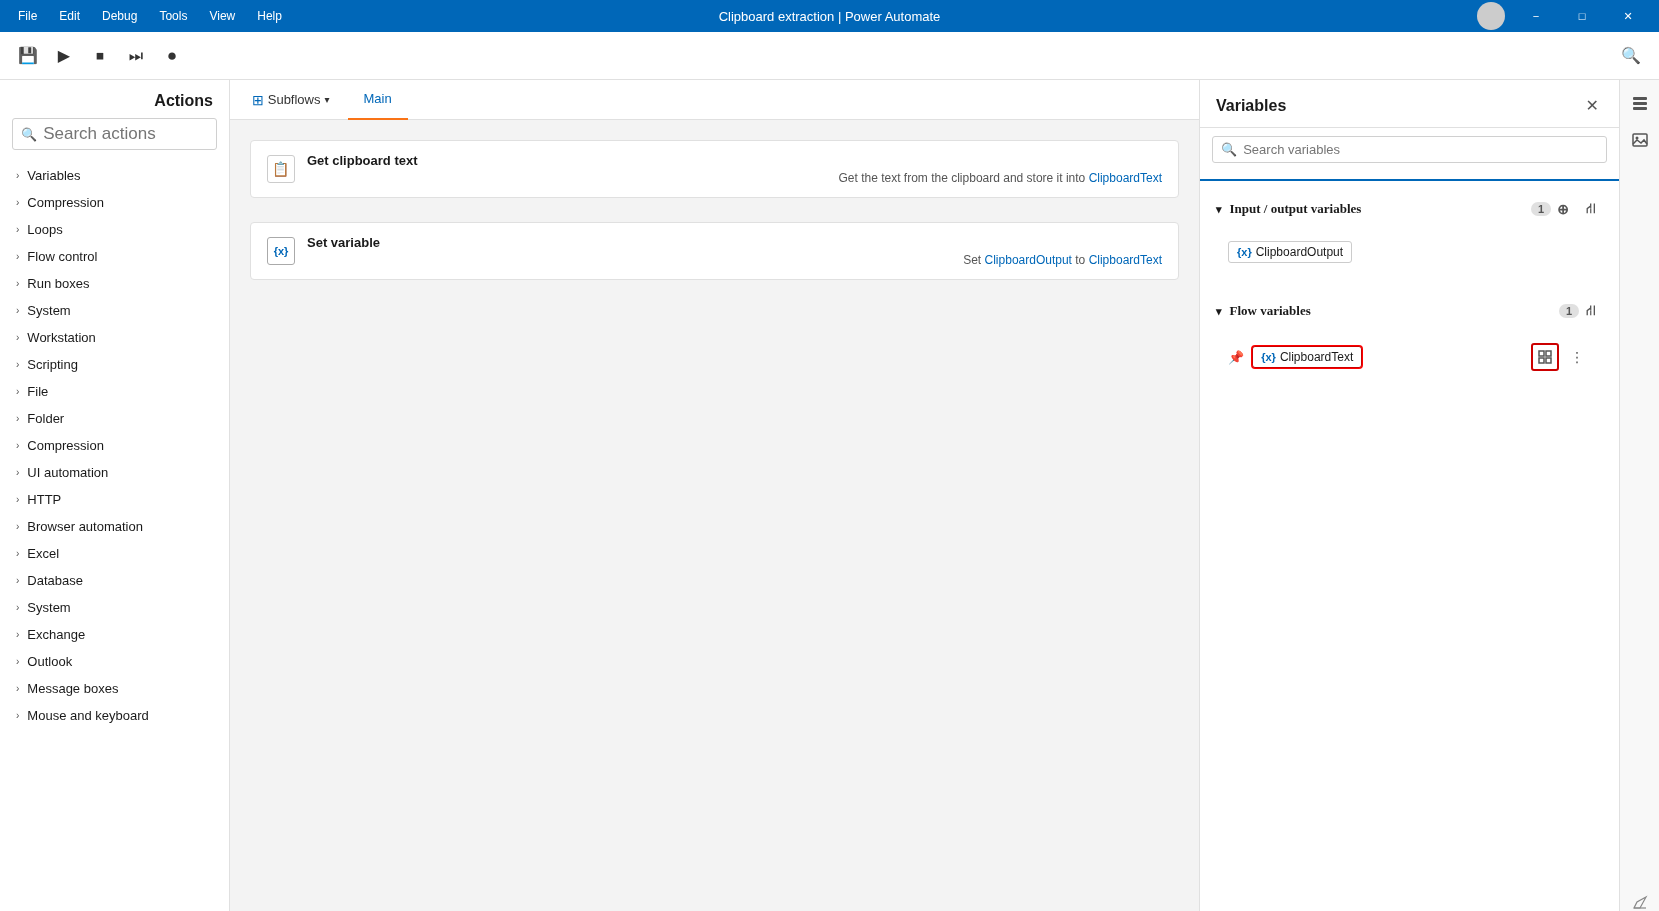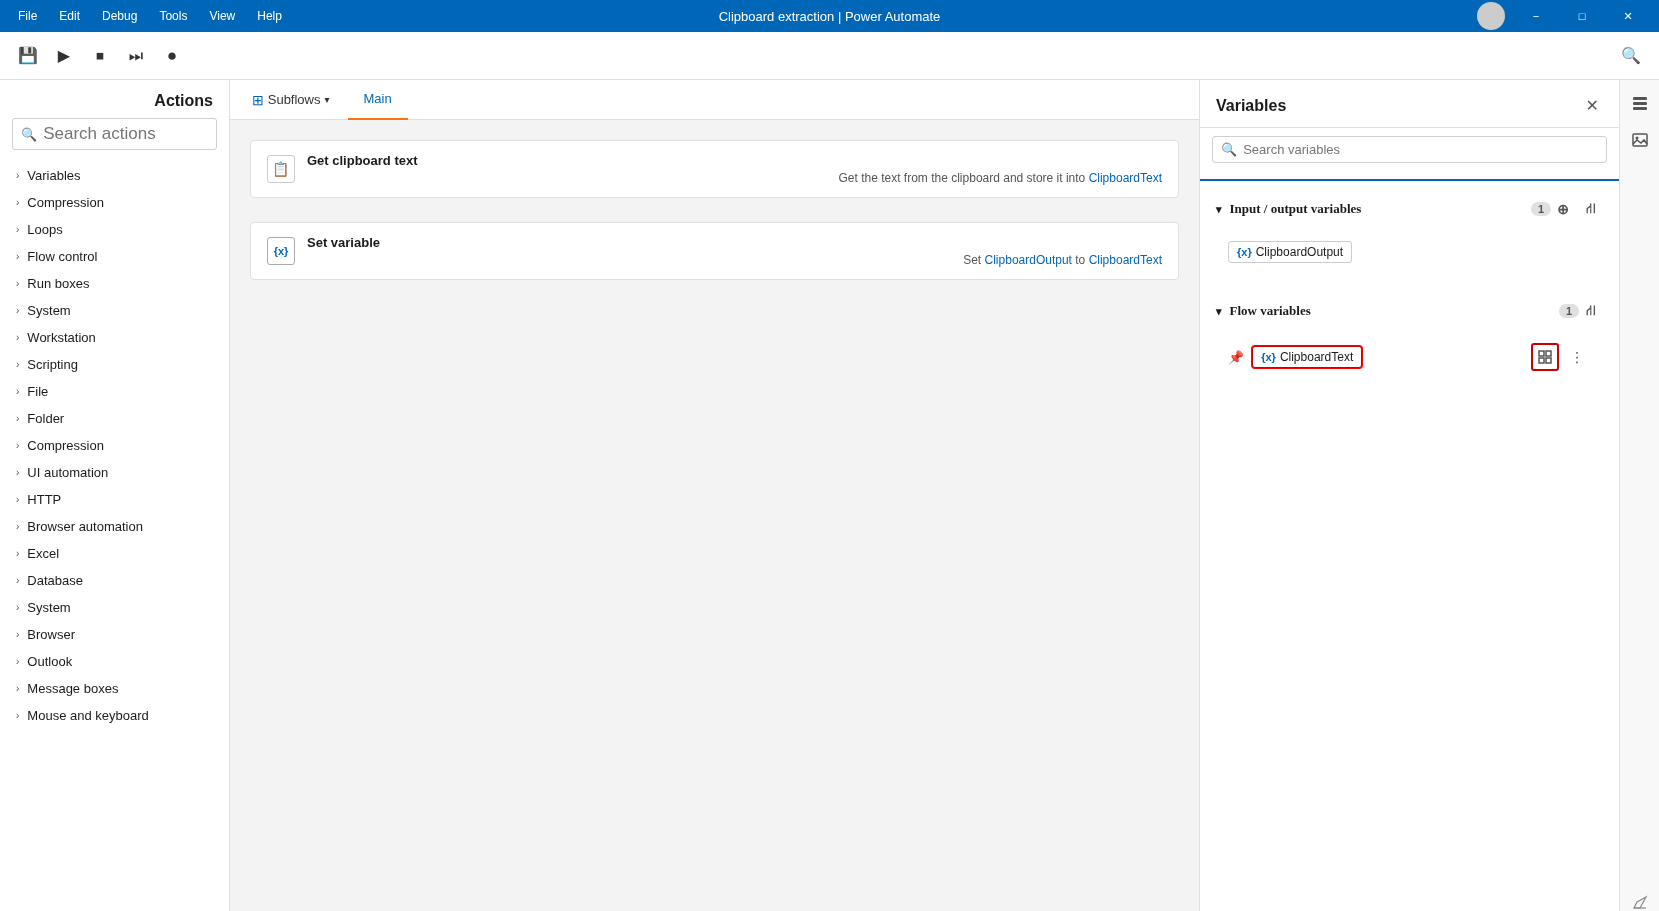--- a/index.html
+++ b/index.html
@@ -370,21 +370,21 @@
       <div class="action-item">
         <span class="chevron">›</span>
         <span>Database</span>
       </div>
       <div class="action-item">
         <span class="chevron">›</span>
         <span>System</span>
       </div>
       <div class="action-item">
         <span class="chevron">›</span>
-        <span>Browser</span>
+        <span>Exchange</span>
       </div>
       <div class="action-item">
         <span class="chevron">›</span>
         <span>Outlook</span>
       </div>
       <div class="action-item">
         <span class="chevron">›</span>
         <span>Message boxes</span>
       </div>
       <div class="action-item">

